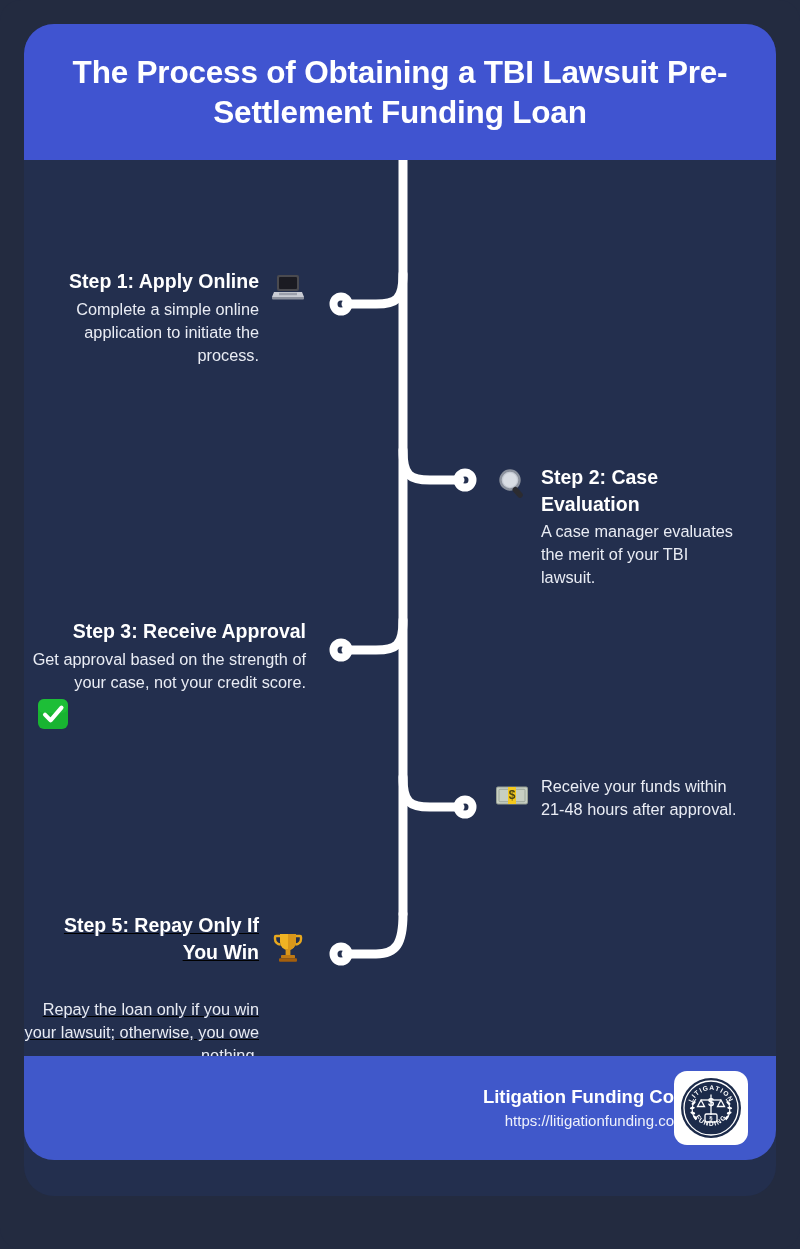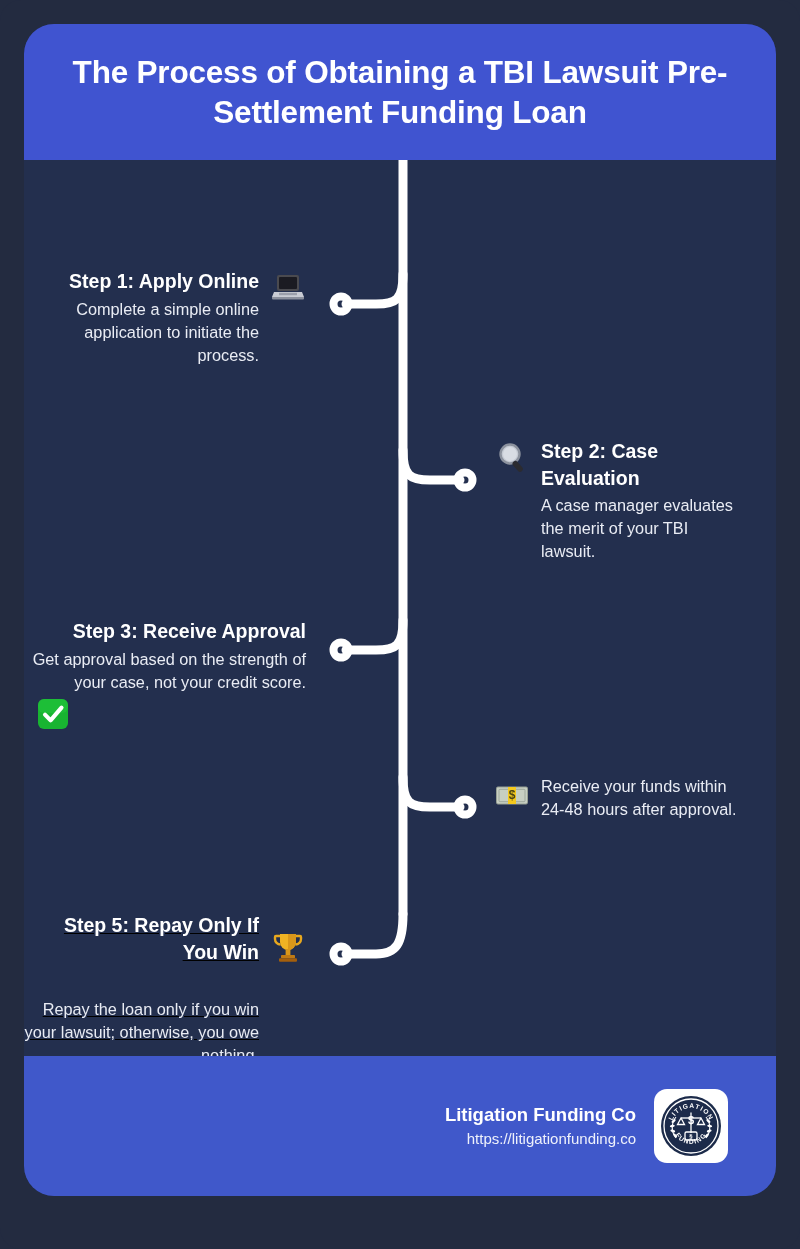--- a/index.html
+++ b/index.html
@@ -97,28 +97,27 @@
   .step.left  .step-emoji { margin-left:11px;  margin-top:2px; }
   .step.right .step-emoji { margin-right:11px; margin-top:2px; }
 
   
   .emoji-art { display:block; }
 
   
   .footer {
     position:absolute;
     left:0; top:1032px;
-    width:752px; height:140px;
+    width:752px; height:104px;
     background:#4058ca;
     border-radius:0 0 30px 30px;
     display:flex;
     align-items:center;
     justify-content:flex-end;
-    padding-right:48px;
-    gap:18px;
+    padding-right:28px;
     z-index:4;
   }
   .footer-text { display:flex; flex-direction:column; align-items:flex-end; }
   .footer-brand {
     color:#ffffff;
     font-size:18.5px;
     font-weight:bold;
     line-height:1.4;
   }
   .footer-url {
@@ -181,21 +180,21 @@
           <svg class="emoji-art" width="36" height="36" viewBox="0 0 36 36">
             <rect x="7" y="5" width="22" height="16" rx="2" fill="#4a4a4f"></rect>
             <rect x="9" y="7" width="18" height="12" rx="1" fill="#1b1b22"></rect>
             <path d="M4 22 h28 l2 5 H2 Z" fill="#c9ccd4"></path>
             <rect x="9" y="22.8" width="18" height="2.4" fill="#9b9fab"></rect>
             <path d="M2 27 h32 v1.6 a1 1 0 0 1 -1 1 H3 a1 1 0 0 1 -1 -1 Z" fill="#8a8f9c"></path>
           </svg>
         </div>
       </div>
 
-      <div class="step right" style="left:470px; top:278px; width:250px;">
+      <div class="step right" style="left:470px; top:304px; width:250px;">
         <div class="step-emoji">
           <svg class="emoji-art" width="36" height="36" viewBox="0 0 36 36">
             <circle cx="16" cy="14" r="9.5" fill="#c6cbd4" stroke="#8c929e" stroke-width="2.4"></circle>
             <circle cx="16" cy="14" r="7" fill="#dfe3ea" opacity="0.75"></circle>
             <rect x="20.5" y="20.5" width="5.5" height="12.5" rx="2.6" transform="rotate(-42 23 26)" fill="#2b2b30"></rect>
           </svg>
         </div>
         <div class="step-text">
           <div class="step-title">Step 2: Case Evaluation</div>
           <div class="step-desc">A case manager evaluates the merit of your TBI lawsuit.</div>
@@ -219,21 +218,21 @@
       <div class="step right" style="left:470px; top:615px; width:254px;">
         <div class="step-emoji">
           <svg class="emoji-art" width="36" height="36" viewBox="0 0 36 36">
             <rect x="2.5" y="10" width="31" height="17" rx="1.4" fill="#c7cfc2" stroke="#97a094" stroke-width="1"></rect>
             <rect x="5" y="12.3" width="26" height="12.4" rx="1" fill="none" stroke="#9aa497" stroke-width="0.9"></rect>
             <rect x="14" y="10" width="8" height="17" fill="#f4c91e"></rect>
             <text x="18" y="22.4" font-family="'Liberation Sans',sans-serif" font-size="12" font-weight="bold" fill="#4a4414" text-anchor="middle">$</text>
           </svg>
         </div>
         <div class="step-text">
-          <div class="step-desc">Receive your funds within 24-48 hours after approval.</div>
+          <div class="step-desc">Receive your funds within 21-48 hours after approval.</div>
         </div>
       </div>
 
       <div class="step left" style="left:0px; top:752px; width:282px; justify-content:flex-end; align-items:flex-start;text-decoration:underline;">
         <div class="step-text">
           <div class="step-title">Step 5: Repay Only If You Win</div>
           <div class="step-desc" style="margin-top:30px;">Repay the loan only if you win your lawsuit; otherwise, you owe nothing.</div>
         </div>
         <div class="step-emoji" style="margin-top:18px;">
           <svg class="emoji-art" width="36" height="36" viewBox="0 0 36 36">

